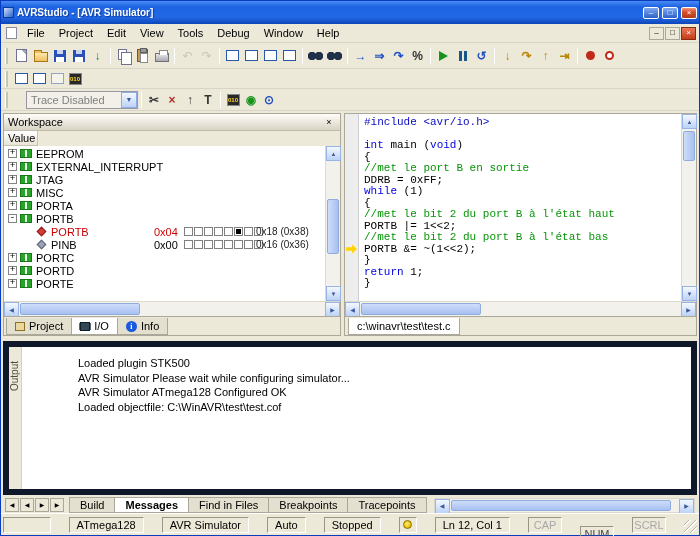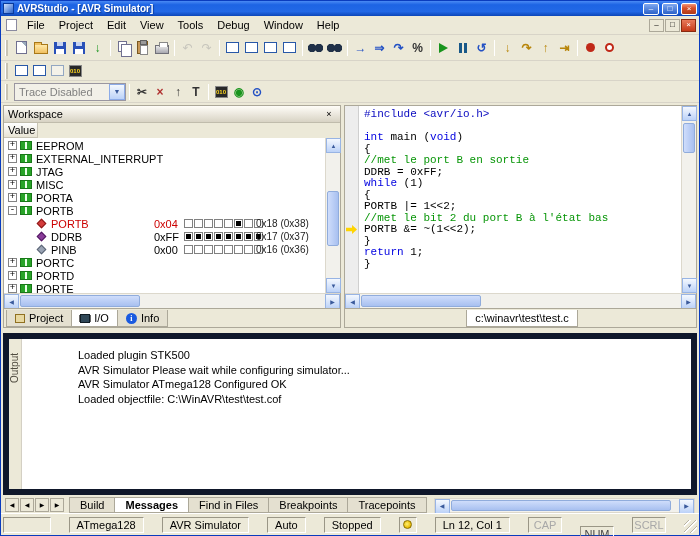--- a/index.html
+++ b/index.html
@@ -13,21 +13,21 @@
     user-select: none;
   }
   .window {
     width: 700px; height: 536px;
     display: flex; flex-direction: column;
     border: 1px solid #0a3cbe;
     background: #ece9d8;
   }
   
   .titlebar {
-    height: 15px; flex: none;
+    height: 23px; flex: none;
     display: flex; align-items: center; gap: 3px; padding: 1px 2px;
     background: linear-gradient(180deg,#4a8af4 0%,#1d64e4 25%,#2268e6 70%,#0c46b8 100%);
     color: #fff; font-weight: bold; font-size: 10px;
   }
   .app-icon { width: 11px; height: 11px; flex: none;
     background: linear-gradient(135deg,#cfe0ff,#2a62c8); border: 1px solid #0a3a9c; }
   .title-text { flex: 1; white-space: nowrap; overflow: hidden; text-shadow: 1px 1px 1px #0a3a9c; }
   .tctl { width: 16px; height: 12px; flex: none; border: 1px solid #fff; border-radius: 2px;
     font-size: 8px; line-height: 9px; color: #fff; text-align: center; padding: 0; }
   .tmin, .tmax { background: linear-gradient(#7fa8f0,#2c62c8); }
@@ -80,21 +80,21 @@
   .chip { width: 13px; height: 12px; background: #282828; border: 1px solid #888;
     color: #ffd820; font-size: 6px; font-weight: bold; }
   .glyph-green { color: #18941c; font-weight: bold; }
   .glyph-gray  { color: #9a9a9a; }
   .glyph-blue  { color: #2351c4; font-weight: bold; }
   .glyph-dark  { color: #333; font-weight: bold; }
   .glyph-step  { color: #b8860b; font-weight: bold; }
   .glyph-red   { color: #b03030; font-weight: bold; }
   
   .combo { display: flex; align-items: center; width: 112px; height: 18px;
-    border: 1px solid #9a96a0; background: #f2f0e8; margin-left: 2px; flex: none; }
+    border: 1px solid #9a96a0; background: #f2f0e8; margin-left: 14px; flex: none; }
   .combo-text { flex: 1; padding: 0 4px; color: #808080; white-space: nowrap; overflow: hidden; }
   .combo-btn { width: 16px; height: 16px; flex: none; background: linear-gradient(#f4f8fe,#bcd2f8);
     border: 1px solid #8cabe8; color: #3a5a9c; font-size: 7px; padding: 0; }
   
   .main { flex: none; height: 227px; display: flex; padding: 2px; gap: 3px; background: #ece9d8; }
   .workspace { width: 338px; flex: none; display: flex; flex-direction: column;
     border: 1px solid #aca899; background: #fff; }
   .ws-header { height: 17px; flex: none; display: flex; align-items: center; padding: 0 4px;
     background: linear-gradient(#fffdf8,#d8d3c4); border-bottom: 1px solid #c0bcac; }
   .ws-title { flex: 1; }
@@ -151,21 +151,21 @@
   .editor-body { flex: 1; display: flex; min-height: 0; }
   .code { flex: 1; overflow: hidden; font-family: "Liberation Mono", monospace; font-size: 11px;
     line-height: 11.5px; padding: 3px 15px 0 0;
     background: linear-gradient(90deg,#ededed 0 13px,#cfcfcf 13px 14px,#fff 14px); }
   .code-line { position: relative; padding-left: 19px; white-space: pre; height: 11.5px; }
   .seg-kw { color: #0000e0; } .seg-pre { color: #0a0ac0; } .seg-cm { color: #089608; } .seg-pl { color: #000; }
   .exec-arrow { position: absolute; left: 1px; top: 1px; width: 11px; height: 9px; background: #ffd400;
     clip-path: polygon(0 30%,55% 30%,55% 0,100% 50%,55% 100%,55% 70%,0 70%);
     filter: drop-shadow(0 0 1px #705c00); }
   .doc-tabs { height: 19px; flex: none; display: flex; align-items: flex-start;
-    background: #ece9d8; border-top: 1px solid #aca899; padding: 1px 0 0 3px; justify-content: center; }
+    background: #ece9d8; border-top: 1px solid #aca899; padding: 1px 0 0 3px; }
   .doc-tab { height: 17px; display: flex; align-items: center; padding: 0 8px;
     border: 1px solid #aca899; border-top: none; background: #fff; }
   
   .output { flex: 1; min-height: 0; display: flex; flex-direction: column; background: #ece9d8; padding: 3px 2px 0 2px; }
   .output-main { flex: 1; min-height: 0; display: flex; border: 6px solid #0f172a; background: #fff; }
   .output-strip { width: 13px; flex: none; background: #ece9d8; border-right: 1px solid #d4d0c4; position: relative; }
   .output-strip span { position: absolute; top: 14px; left: 0; width: 13px; text-align: center;
     writing-mode: vertical-rl; transform: rotate(180deg); font-size: 10px; color: #504c40; }
   .out-lines { flex: 1; padding: 9px 0 0 56px; line-height: 14.5px; overflow: hidden; }
   .out-tabs-row { height: 18px; flex: none; display: flex; align-items: center; padding: 2px 2px 0 2px; background: #ece9d8; }
@@ -426,36 +426,20 @@
                 <span class="bit"></span>
                 <span class="bit"></span>
                 <span class="bit"></span>
                 <span class="bit on"></span>
                 <span class="bit"></span>
                 <span class="bit"></span>
               </span>
               <span class="reg-addr">0x18 (0x38)</span>
             </div>
             <div class="tree-row reg">
-              <span class="reg-icon reg-purple"></span>
-              <span class="tree-label">DDRB</span>
-              <span class="reg-value">0xFF</span>
-              <span class="reg-bits">
-                <span class="bit on"></span>
-                <span class="bit on"></span>
-                <span class="bit on"></span>
-                <span class="bit on"></span>
-                <span class="bit on"></span>
-                <span class="bit on"></span>
-                <span class="bit on"></span>
-                <span class="bit on"></span>
-              </span>
-              <span class="reg-addr">0x17 (0x37)</span>
-            </div>
-            <div class="tree-row reg">
               <span class="reg-icon reg-gray"></span>
               <span class="tree-label">PINB</span>
               <span class="reg-value">0x00</span>
               <span class="reg-bits">
                 <span class="bit"></span>
                 <span class="bit"></span>
                 <span class="bit"></span>
                 <span class="bit"></span>
                 <span class="bit"></span>
                 <span class="bit"></span>
@@ -513,20 +497,21 @@
       <div class="editor-body">
         <div class="code" id="code">
             <div class="code-line"><span class="seg-pre">#include &lt;avr/io.h&gt;</span></div>
             <div class="code-line">&nbsp;</div>
             <div class="code-line"><span class="seg-kw">int</span><span class="seg-pl"> main (</span><span class="seg-kw">void</span><span class="seg-pl">)</span></div>
             <div class="code-line"><span class="seg-pl">{</span></div>
             <div class="code-line"><span class="seg-cm">//met le port B en sortie</span></div>
             <div class="code-line"><span class="seg-pl">DDRB = 0xFF;</span></div>
             <div class="code-line"><span class="seg-kw">while</span><span class="seg-pl"> (1)</span></div>
             <div class="code-line"><span class="seg-pl">{</span></div>
+            <div class="code-line"><span class="seg-cm">//met le bit 2 du port B à l'état haut</span></div>
             <div class="code-line"><span class="seg-pl">PORTB |= 1&lt;&lt;2;</span></div>
             <div class="code-line"><span class="seg-cm">//met le bit 2 du port B à l'état bas</span></div>
             <div class="code-line"><span class="exec-arrow"></span><span class="seg-pl">PORTB &amp;= ~(1&lt;&lt;2);</span></div>
             <div class="code-line"><span class="seg-pl">}</span></div>
             <div class="code-line"><span class="seg-kw">return</span><span class="seg-pl"> 1;</span></div>
             <div class="code-line"><span class="seg-pl">}</span></div>
           </div>
         <div class="vscroll">
           <button class="sbtn">▲</button>
           <div class="vthumb top"></div>

